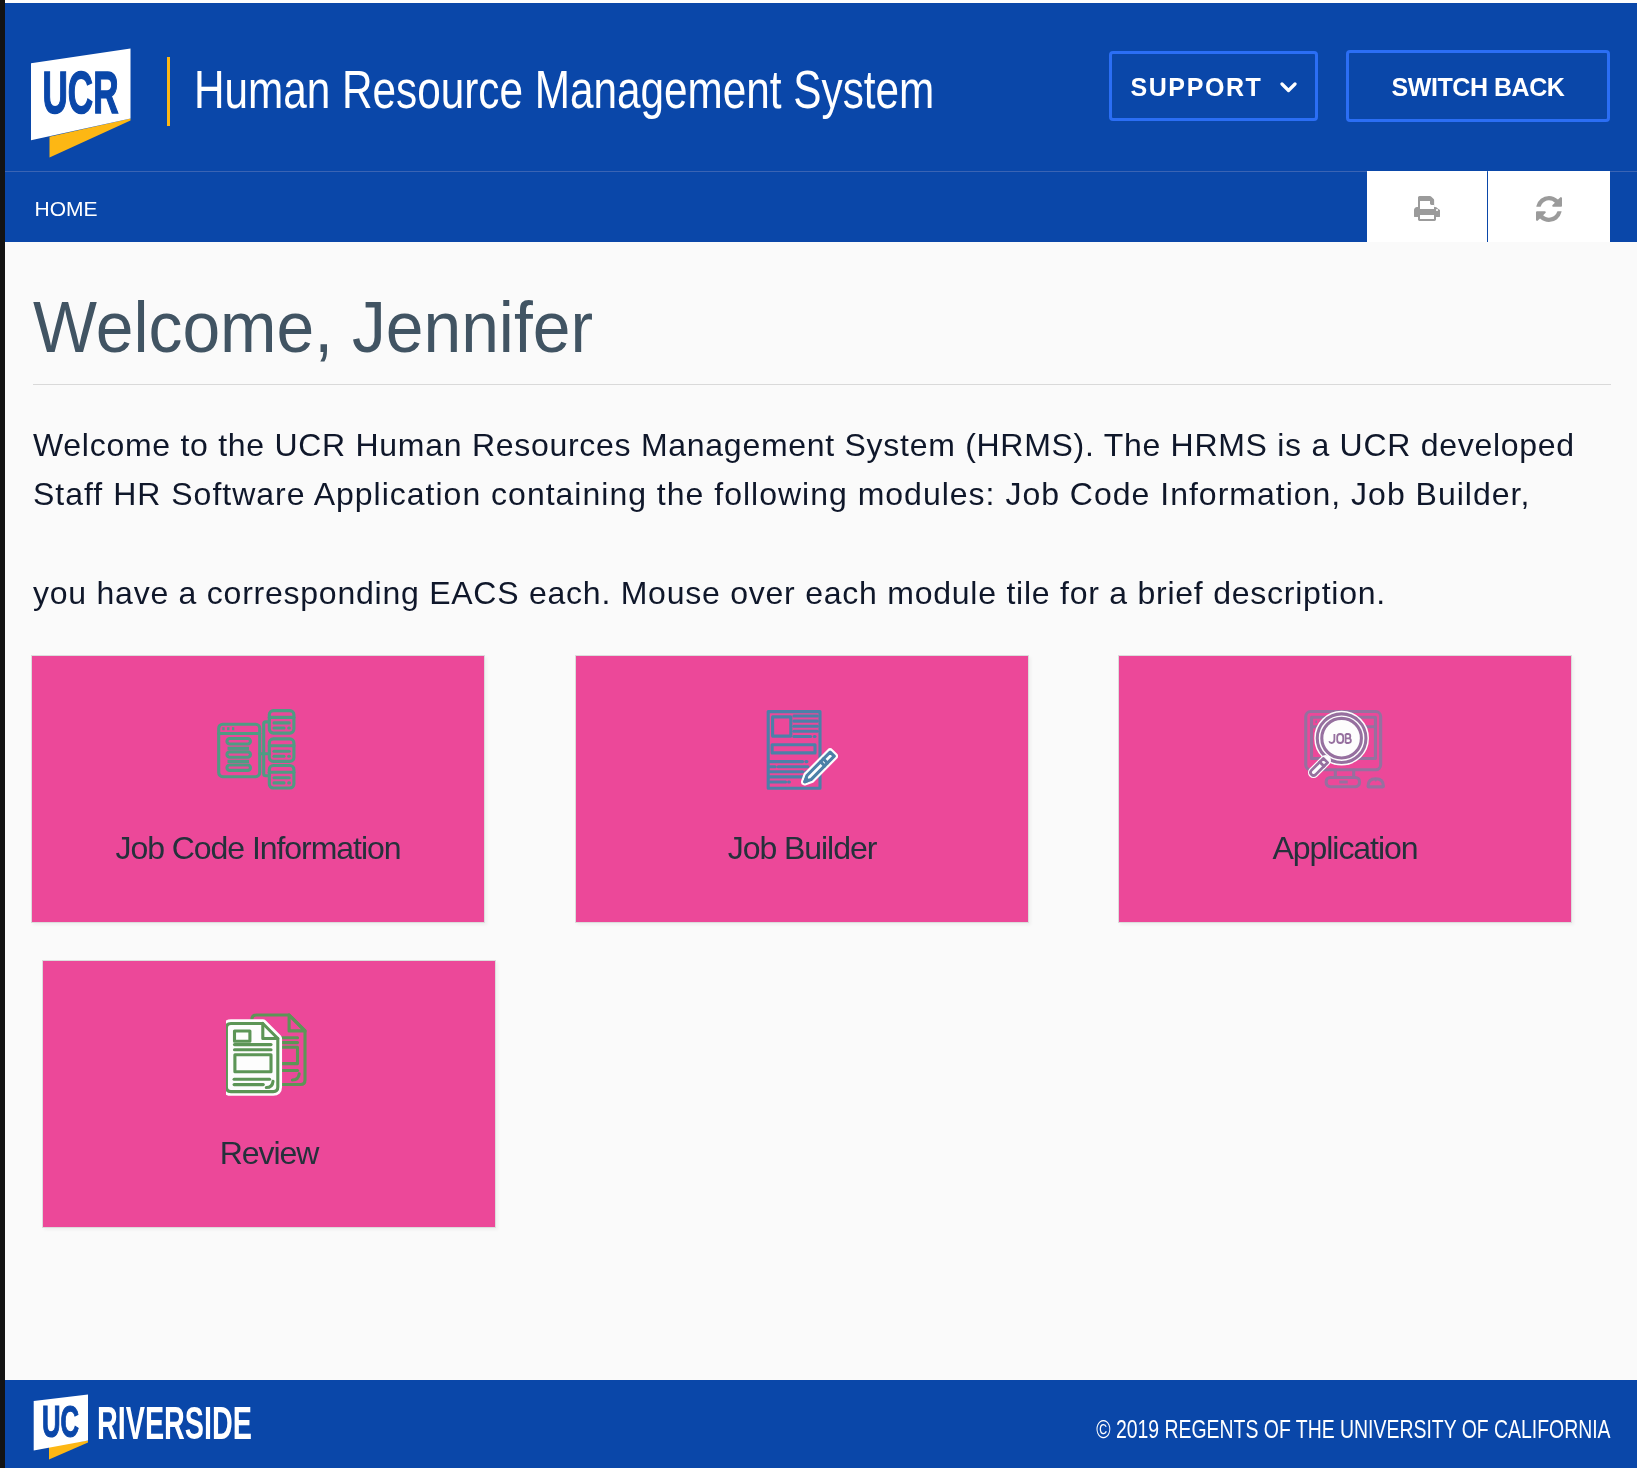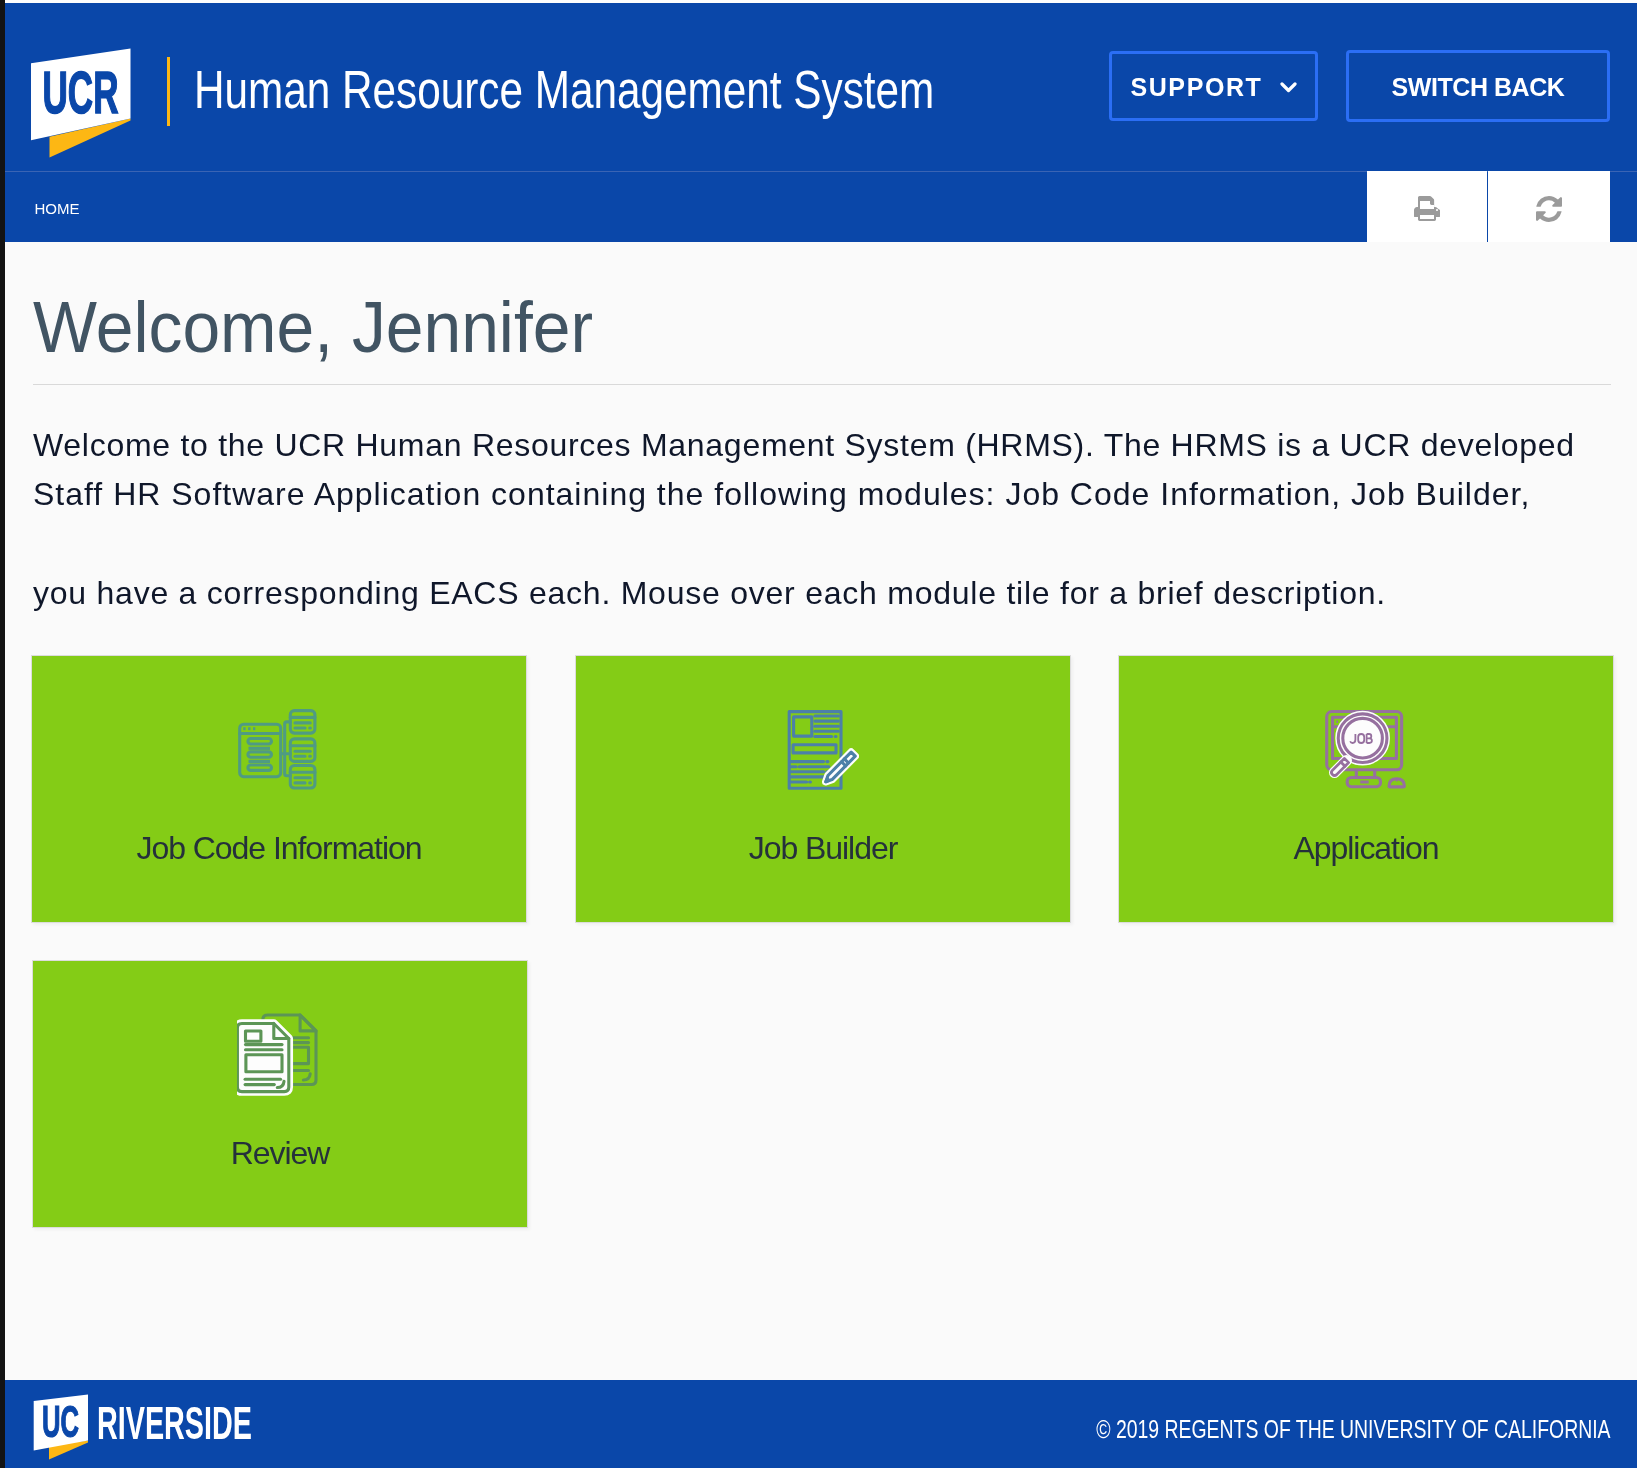--- a/index.html
+++ b/index.html
@@ -17,36 +17,36 @@
   .title{left:194px;top:61.5px;color:#fff;font-size:54px;line-height:54px;
          white-space:nowrap;transform:scale(0.783,1);transform-origin:left top;}
   .goldbar{left:167px;top:57px;width:3.4px;height:69px;background:#fdb714;}
 
   .btn{box-sizing:border-box;border:3px solid #2b6ef5;border-radius:4px;
        color:#fff;font-weight:bold;font-size:25px;letter-spacing:1.6px;
        display:flex;align-items:center;justify-content:center;white-space:nowrap;padding-top:3px;}
   .btn1{left:1109px;top:51px;width:209px;height:70px;}
   .btn2{left:1346px;top:50px;width:264px;height:72px;letter-spacing:-0.45px;}
 
-  .home{left:34.5px;top:200px;color:#fff;font-size:15px;letter-spacing:0px;line-height:18px;}
+  .home{left:34.5px;top:200px;color:#fff;font-size:21px;letter-spacing:0px;line-height:18px;}
   .ibox{top:171px;height:71px;background:#fff;display:flex;align-items:center;justify-content:center;padding-top:5px;box-sizing:border-box;}
   .ibox1{left:1367px;width:120px;}
   .ibox2{left:1488px;width:122px;}
 
   .h1{left:33px;top:291px;color:#415463;font-size:72px;line-height:72px;white-space:nowrap;
       transform:scale(0.9413,1);transform-origin:left top;}
   .hrline{left:33px;top:384px;width:1578px;height:1px;background:#d9d9d9;}
   .para{left:33px;top:421px;width:1600px;color:#0f172a;font-size:32px;line-height:49.3px;}
 
-  .tile{box-sizing:border-box;width:496px;height:268px;background:#84cc16;
+  .tile{box-sizing:border-box;width:454px;height:268px;background:#ec4899;
         border:1px solid #dcdcdc;text-align:center;box-shadow:2px 2px 3px rgba(0,0,0,0.045);}
   .t1{left:31px;top:655px;}
   .t2{left:575px;top:655px;}
   .t3{left:1118px;top:655px;}
-  .t4{left:32px;top:960px;}
+  .t4{left:42px;top:960px;}
   .tlabel{position:absolute;width:100%;text-align:center;top:175.5px;left:0;
           color:#25313b;font-size:32px;line-height:32px;letter-spacing:-1.05px;}
   .ticon{position:absolute;top:48px;left:0;width:100%;display:flex;justify-content:center;}
 
   .riverside{left:97px;top:1399.5px;color:#fff;font-weight:bold;font-size:46px;line-height:46px;
              white-space:nowrap;transform:scale(0.625,1);transform-origin:left top;}
   .copywrap{left:0px;top:1416px;width:1611px;text-align:right;}
   .copy{display:inline-block;color:#fff;font-size:26px;line-height:26px;white-space:nowrap;
         transform:scale(0.747,1);transform-origin:right top;}
 </style>

